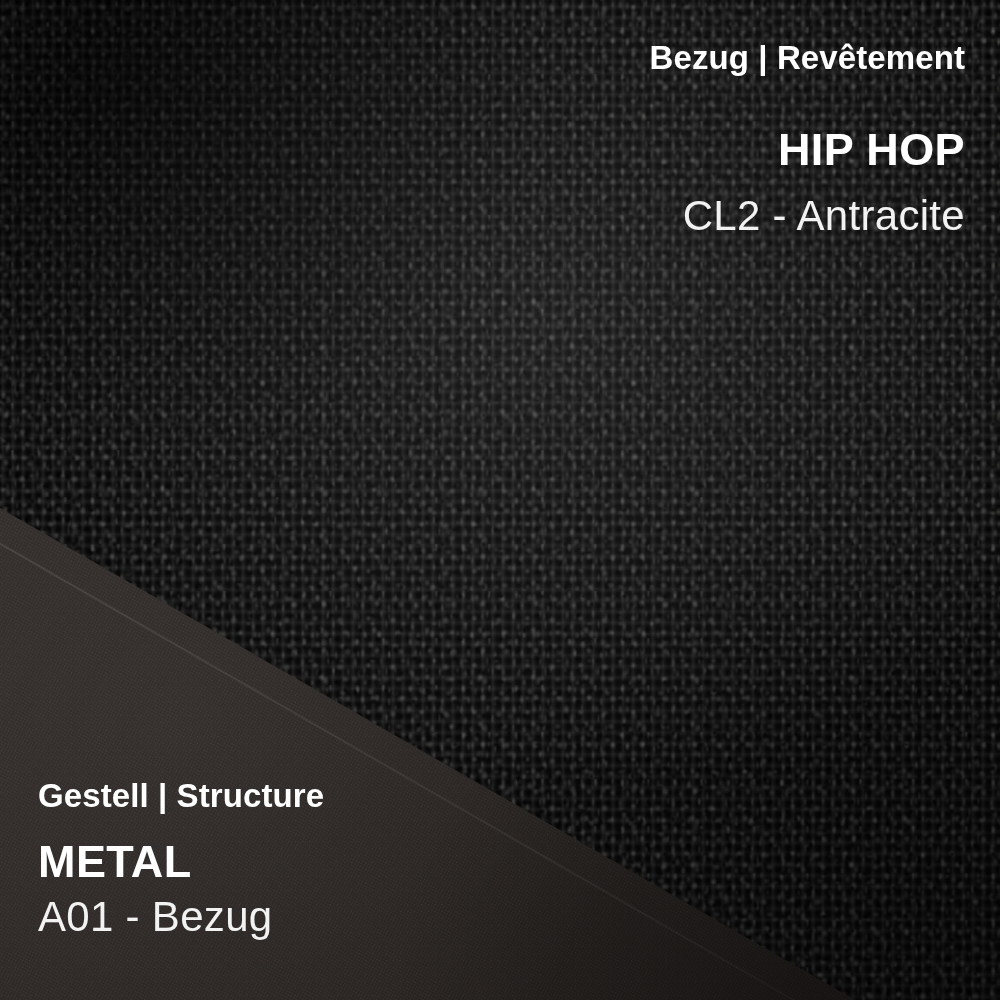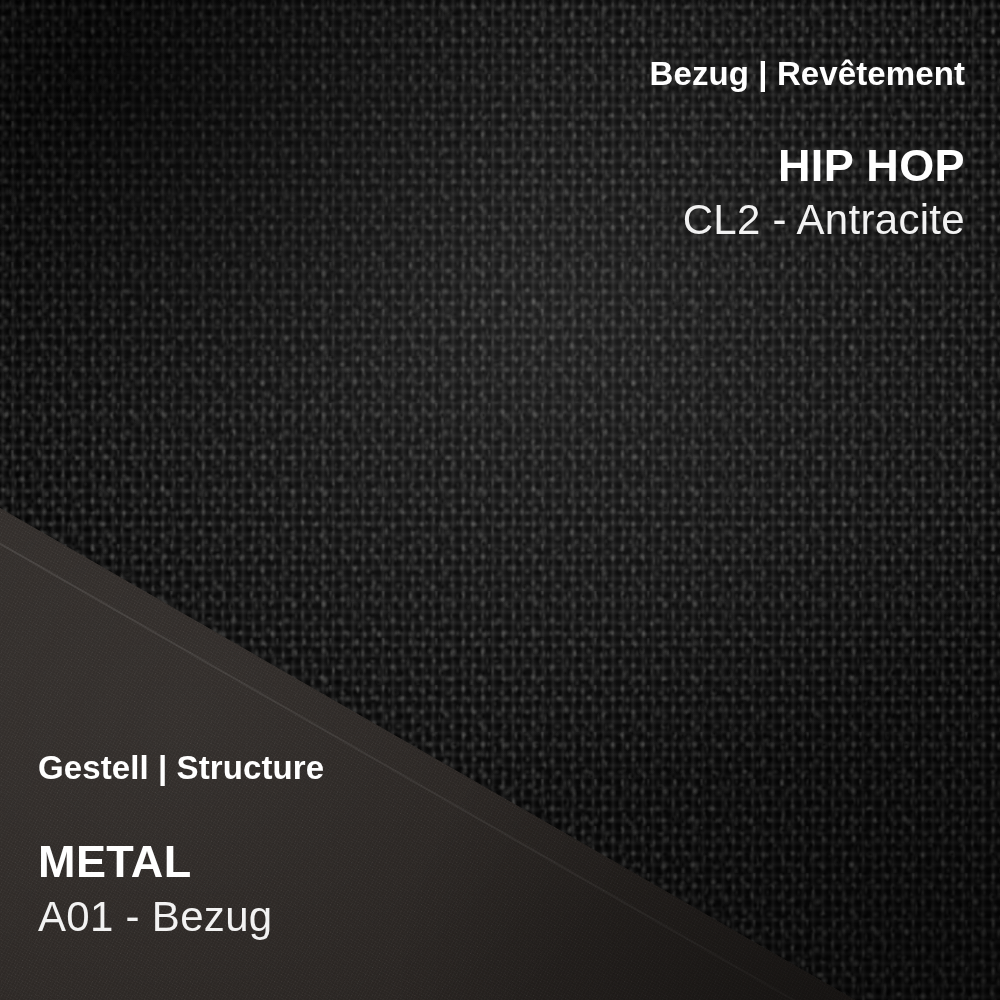--- a/index.html
+++ b/index.html
@@ -165,21 +165,21 @@
     transform-origin: 0 0;
     transform: rotate(29.9deg);
     pointer-events: none;
   }
 
   
   .label-block { position: absolute; }
 
   .block-upholstery {
     right: 35px;
-    top: 54px;
+    top: 38px;
     text-align: right;
   }
   .block-frame {
     left: 38px;
     bottom: 58px;
     text-align: left;
   }
 
   .kicker {
     color: #ffffff;
@@ -199,22 +199,22 @@
   }
   .subtitle {
     color: #f2f2f2;
     font-size: 42px;
     font-weight: 400;
     letter-spacing: 0.3px;
     line-height: 1.2;
     white-space: nowrap;
   }
   .block-upholstery .kicker { margin-bottom: 46px; }
-  .block-upholstery .title  { margin-bottom: 4px; }
-  .block-frame .kicker { margin-bottom: 48px; }
+  .block-upholstery .title  { margin-bottom: 16px; }
+  .block-frame .kicker { margin-bottom: 20px; }
   .block-frame .title  { margin-bottom: 4px; }
 </style>
 </head>
 <body>
 
 <div id="stage">
 
   <div class="fabric-base">
     <div class="fabric-weave-v"></div>
     <div class="fabric-weave-h"></div>

